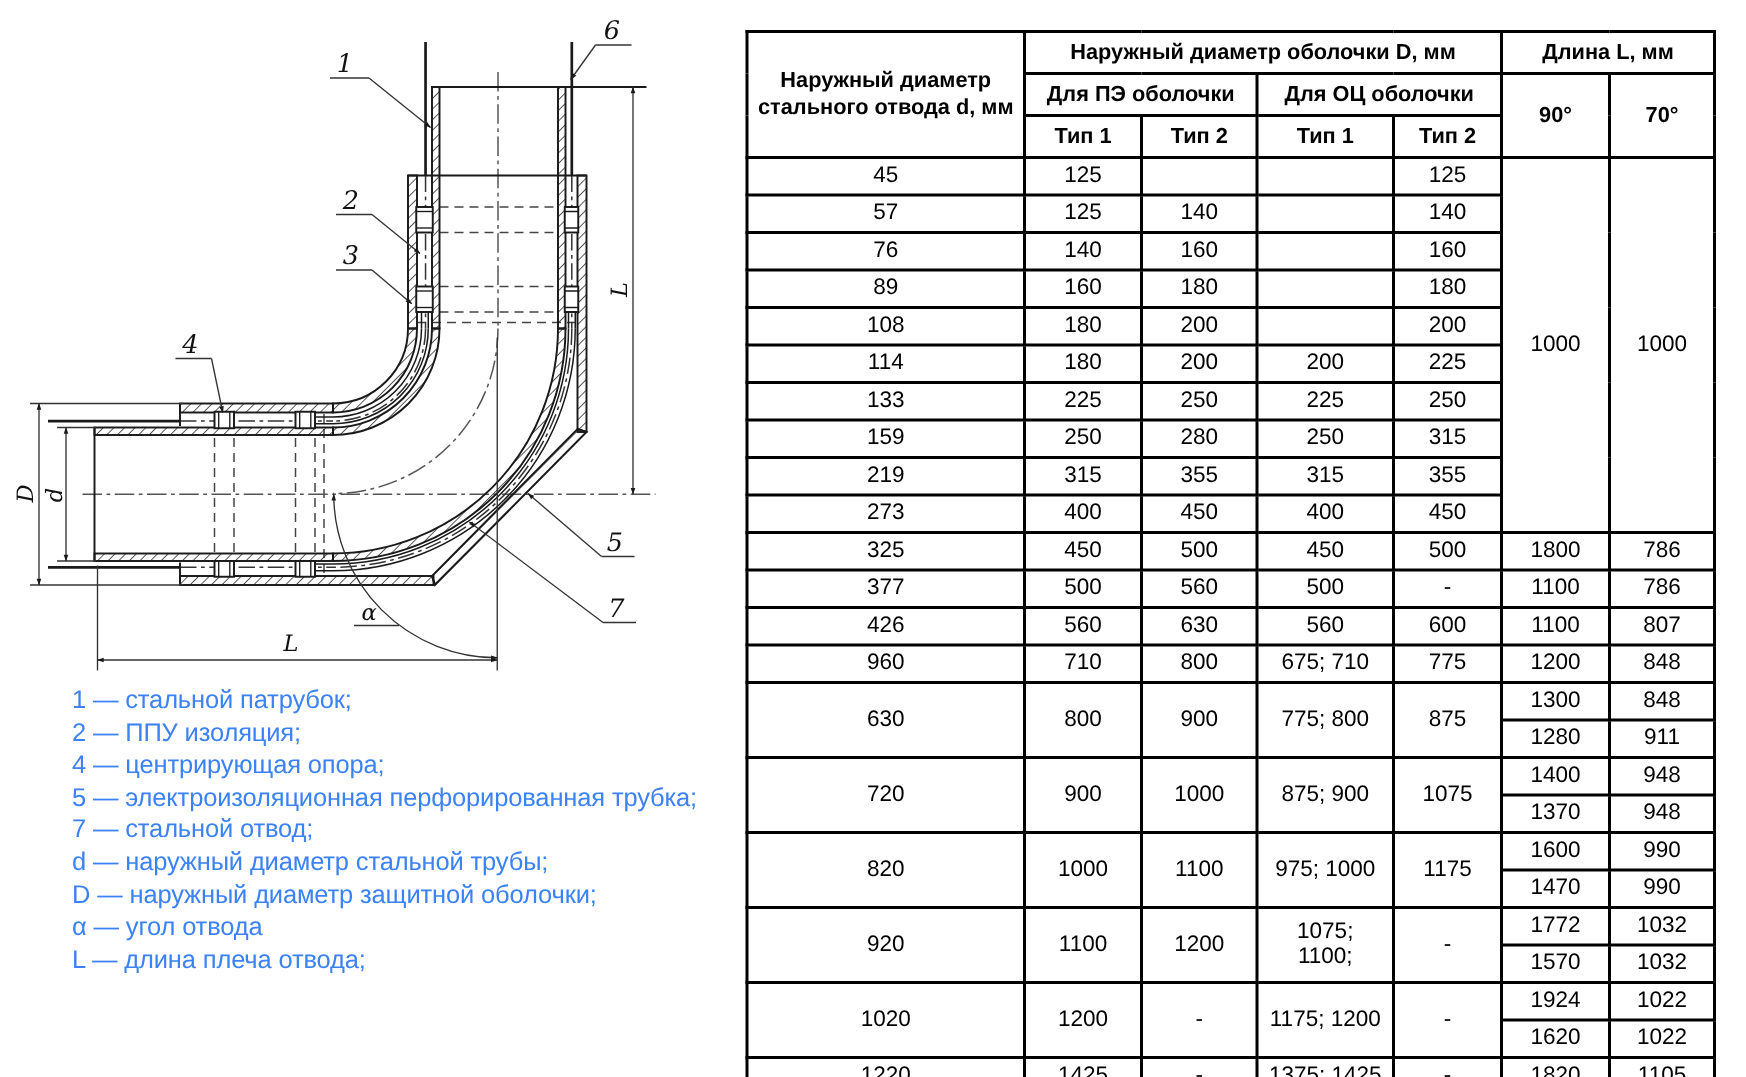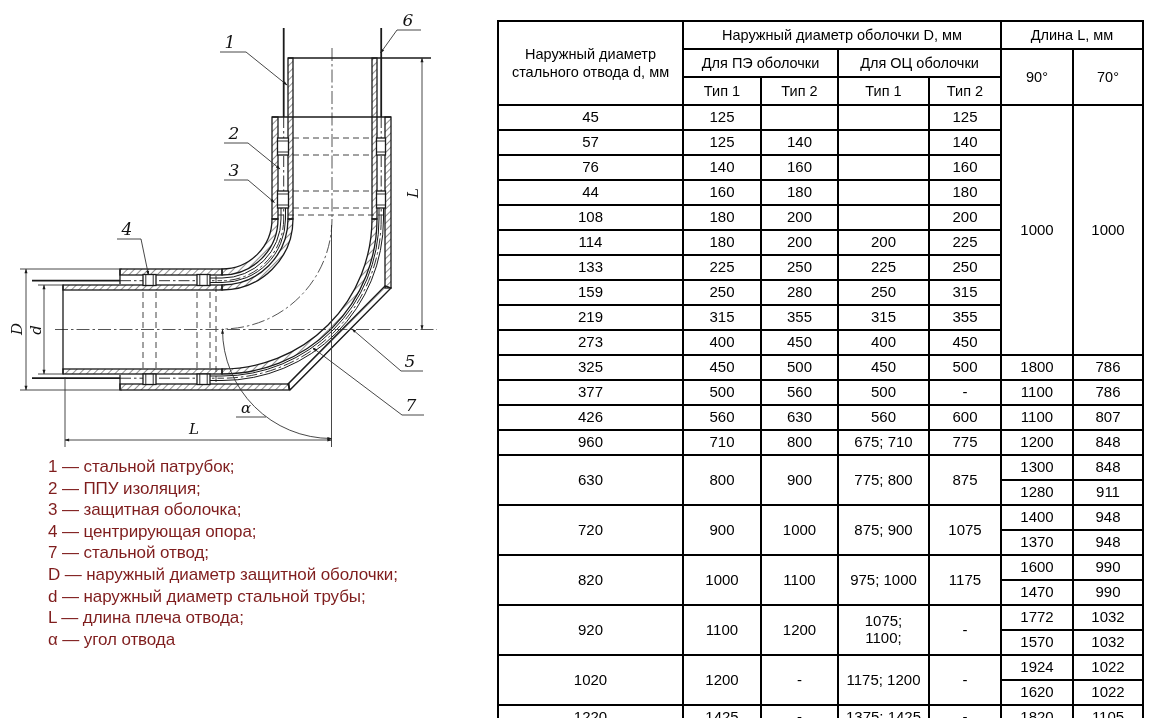--- a/index.html
+++ b/index.html
@@ -1,25 +1,25 @@
 <!DOCTYPE html>
 <html><head>
 <meta charset="utf-8">
 <style>
   html,body{margin:0;padding:0;background:#fff;}
   .stage{position:relative;width:1164px;height:718px;background:#fff;overflow:hidden;
          font-family:"Liberation Sans",sans-serif;color:#000;}
   .diagram{position:absolute;left:0;top:0;}
   .legend{position:absolute;left:48px;top:456px;width:450px;
-          font-size:17px;line-height:21.6px;color:#7f1d1d;letter-spacing:-0.1px;white-space:nowrap;}
+          font-size:17px;line-height:21.6px;color:#3b82f6;letter-spacing:-0.1px;white-space:nowrap;}
   table.spec{position:absolute;left:497px;top:20px;width:646px;border-collapse:collapse;
              table-layout:fixed;background:#fff;}
   table.spec th,table.spec td{border:2px solid #000;text-align:center;vertical-align:middle;
              padding:0;overflow:hidden;}
-  table.spec th{font-size:14.5px;font-weight:normal;line-height:1.25;height:26px;}
+  table.spec th{font-size:14.5px;font-weight:bold;line-height:1.25;height:26px;}
   table.spec td{font-size:15px;font-weight:normal;height:23px;white-space:pre-line;line-height:1.12;}
   svg text{fill:#111;}
   .lbl{font-family:"DejaVu Serif",serif;font-style:italic;font-size:17px;}
   .dim{font-family:"DejaVu Serif",serif;font-style:italic;font-size:15px;}
 </style>
 </head>
 <body>
 
 <div class="stage">
 
@@ -191,27 +191,27 @@
       <text class="lbl" x="127" y="235" text-anchor="middle">4</text>
       <text class="lbl" x="410" y="367" text-anchor="middle">5</text>
       <text class="lbl" x="408" y="26" text-anchor="middle">6</text>
       <text class="lbl" x="411" y="411" text-anchor="middle">7</text>
     </g>
   </svg>
 
   <div class="legend">
       <div>1 — стальной патрубок;</div>
       <div>2 — ППУ изоляция;</div>
-      <div>3 — защитная оболочка;</div>
       <div>4 — центрирующая опора;</div>
+      <div>5 — электроизоляционная перфорированная трубка;</div>
       <div>7 — стальной отвод;</div>
+      <div>d — наружный диаметр стальной трубы;</div>
       <div>D — наружный диаметр защитной оболочки;</div>
-      <div>d — наружный диаметр стальной трубы;</div>
+      <div>α — угол отвода</div>
       <div>L — длина плеча отвода;</div>
-      <div>α — угол отвода</div>
     </div>
 
   <table class="spec">
     <colgroup>
         <col style="width: 185px;">
         <col style="width: 78px;">
         <col style="width: 77px;">
         <col style="width: 91px;">
         <col style="width: 72px;">
         <col style="width: 72px;">
@@ -254,21 +254,21 @@
           <td>140</td>
         </tr>
         <tr>
           <td>76</td>
           <td>140</td>
           <td>160</td>
           <td></td>
           <td>160</td>
         </tr>
         <tr>
-          <td>44</td>
+          <td>89</td>
           <td>160</td>
           <td>180</td>
           <td></td>
           <td>180</td>
         </tr>
         <tr>
           <td>108</td>
           <td>180</td>
           <td>200</td>
           <td></td>

